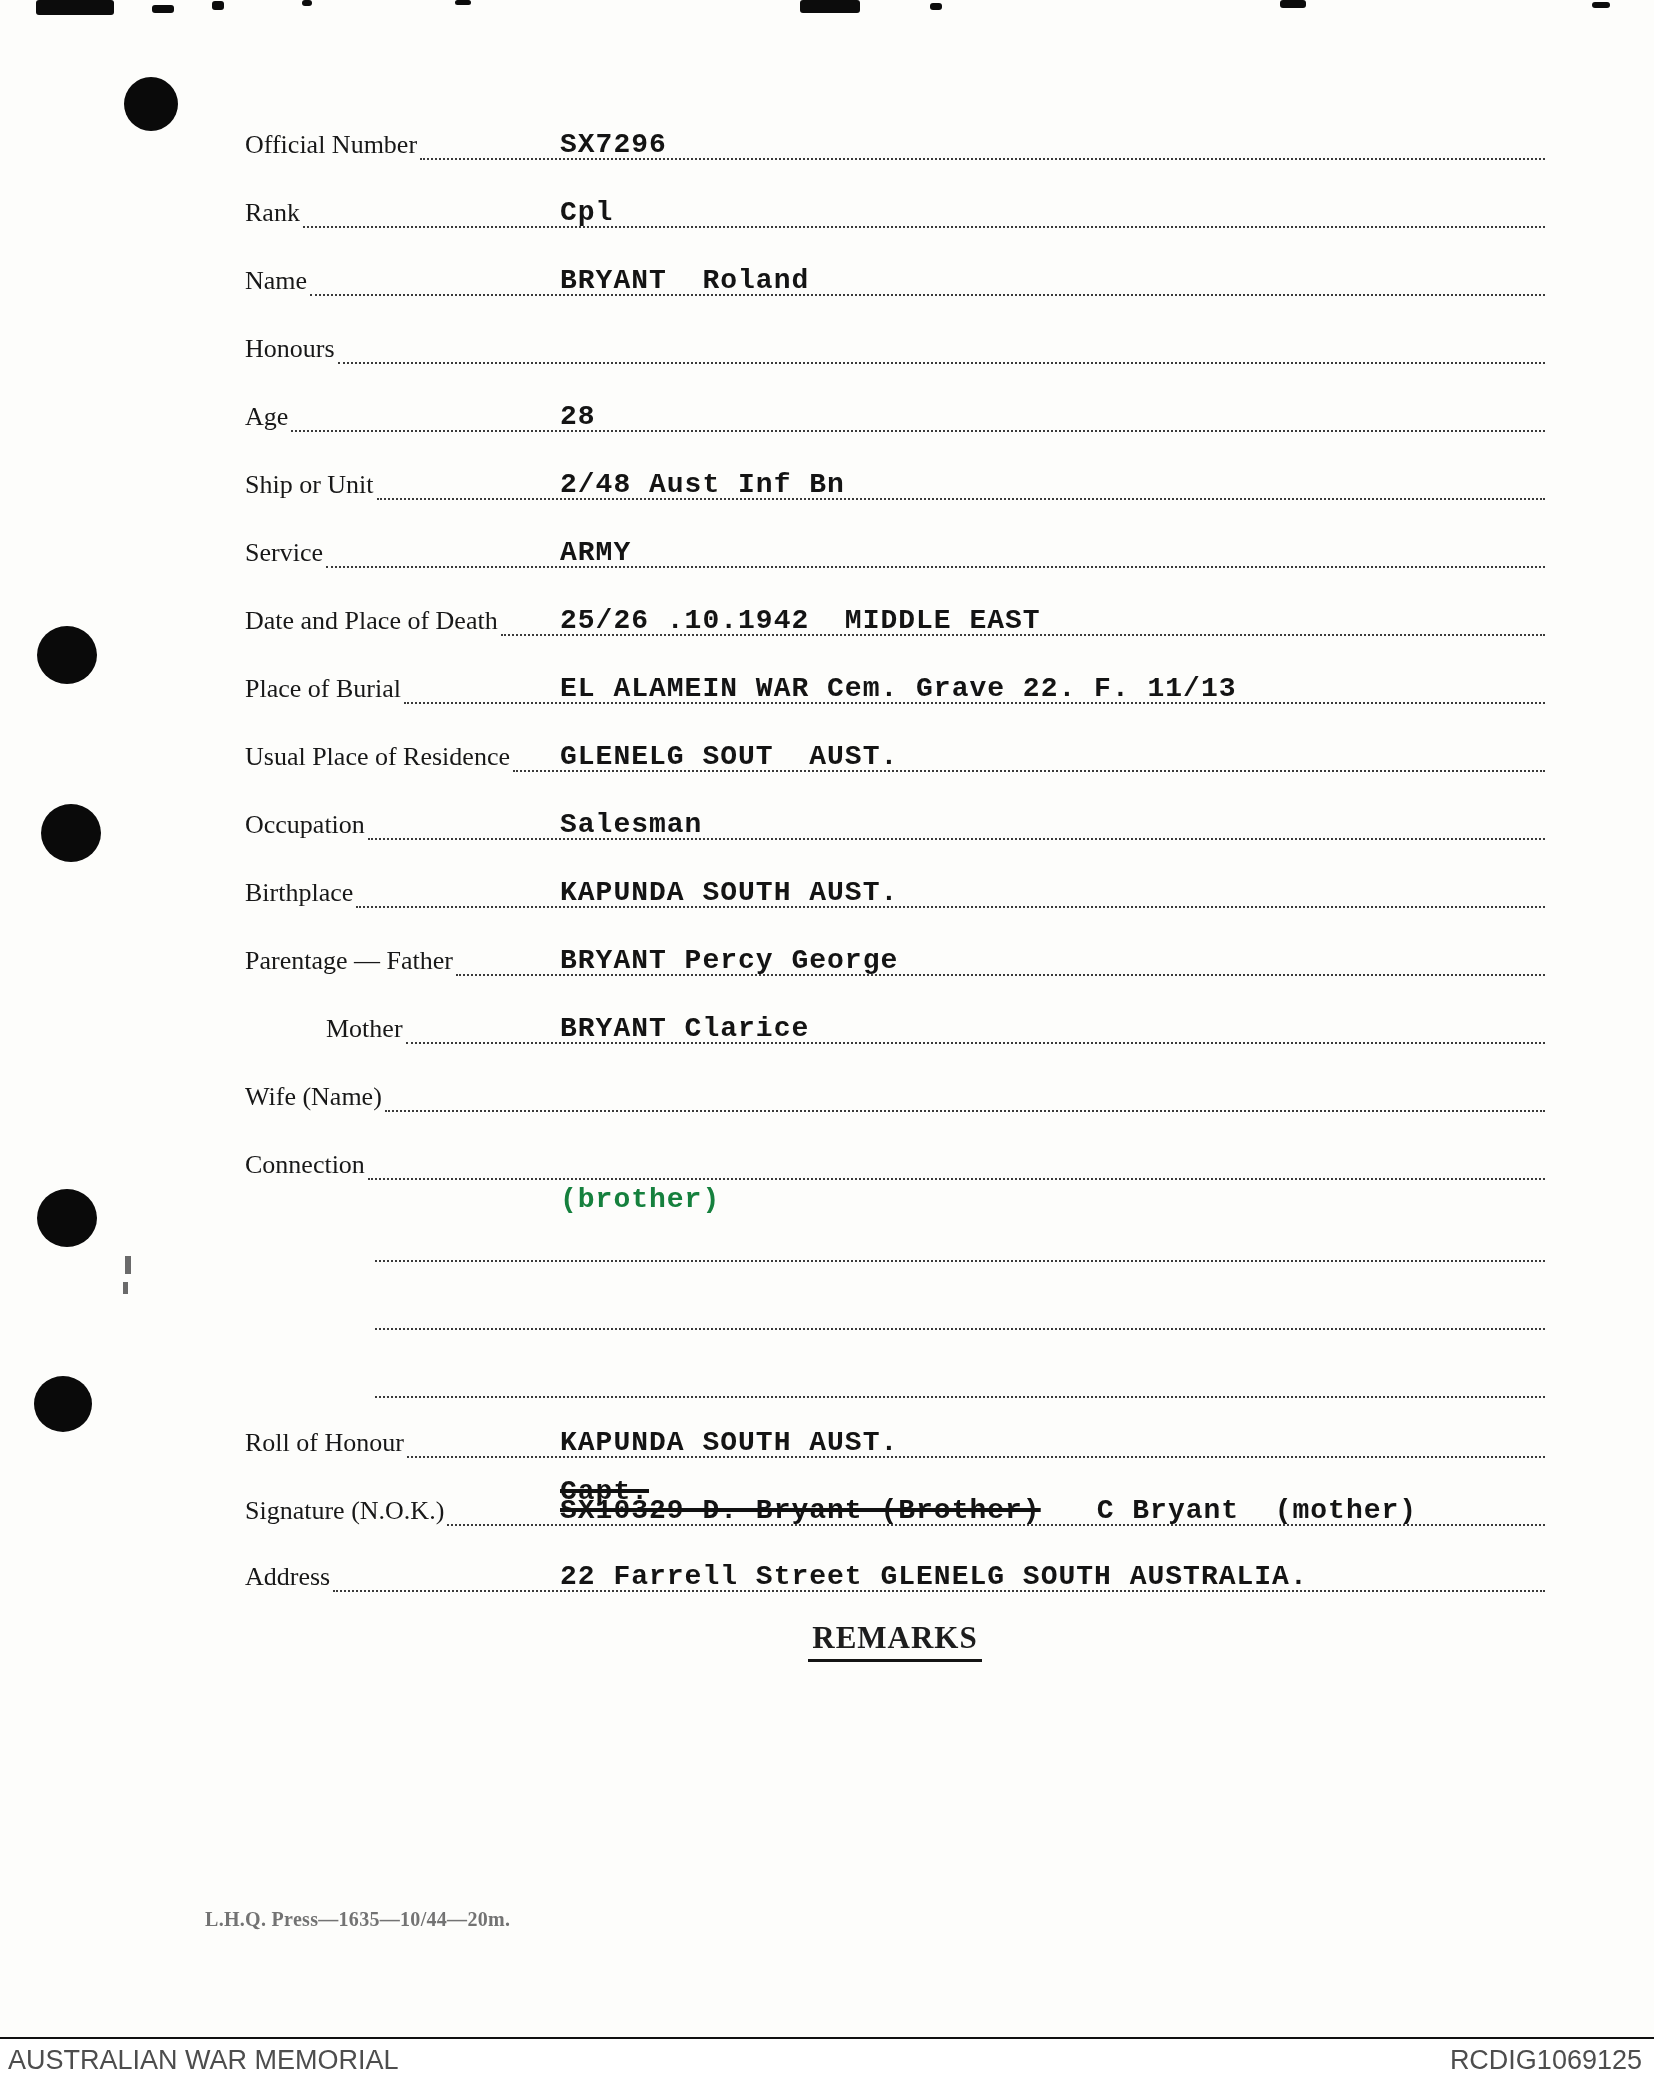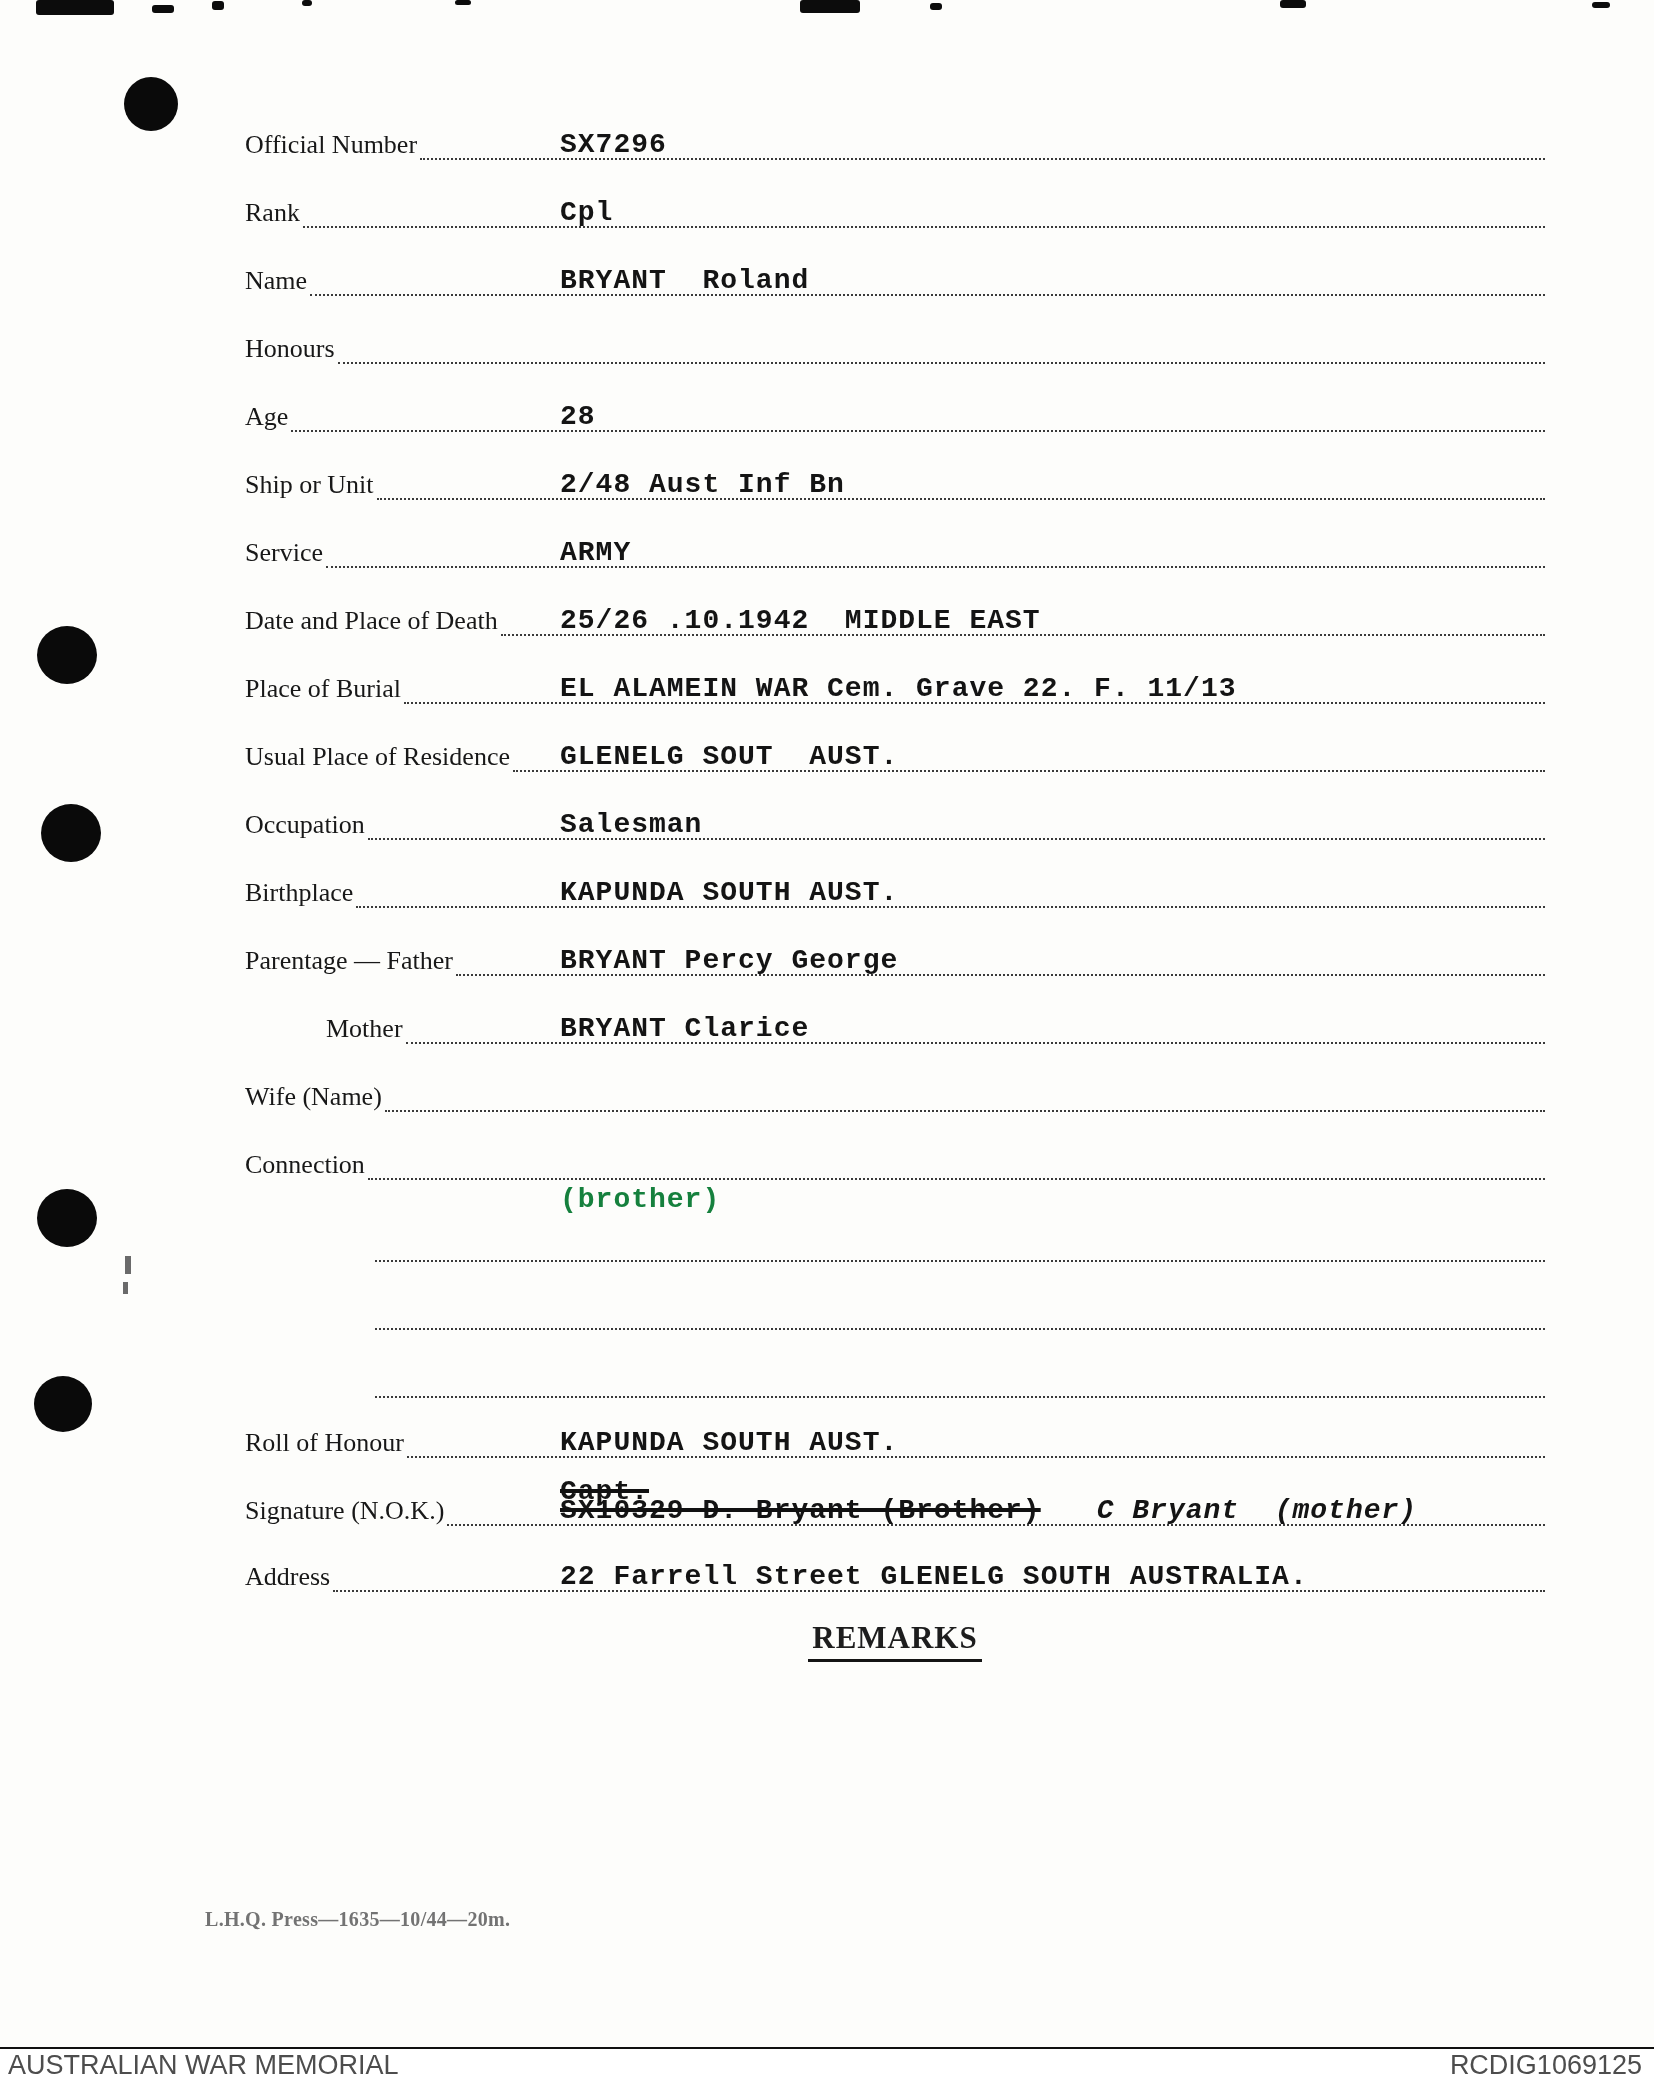--- a/index.html
+++ b/index.html
@@ -33,37 +33,37 @@
     font-weight:700; font-size:28px; letter-spacing:1px;
     color:#141414; white-space:pre; line-height:1;
   }
   .note {
     position:absolute; left:315px; bottom:-27px;
     font-family:"Liberation Mono","DejaVu Sans Mono",monospace;
     font-weight:700; font-size:28px; letter-spacing:1px; color:#15803d;
   }
   .below-line { bottom:-40px; }
   .struck { text-decoration:line-through; text-decoration-thickness:4px; text-decoration-color:#111; }
-  .after-struck { margin-left:56px;font-style:italic; }
+  .after-struck { margin-left:56px; }
 
   .remarks { margin-top:20px; text-align:center; }
   .remarks-text {
     display:inline-block; font-weight:700; font-size:31px; letter-spacing:1px;
     border-bottom:3px solid #141414; padding:0 4px 3px;
   }
 
   .printer-code {
     position:absolute; left:205px; top:1908px;
     font-weight:700; font-size:20px; letter-spacing:.3px; color:#737373;
   }
 
   .smudge { position:absolute; background:#6a6a6a; }
 
   .footer {
-    position:absolute; left:0; right:0; bottom:0; height:35px;
+    position:absolute; left:0; right:0; bottom:0; height:45px;
     background:#ffffff; border-top:2px solid #101010;
     display:flex; justify-content:space-between; align-items:center;
     padding:0 12px 0 8px;
     font-family:"Liberation Sans","DejaVu Sans",sans-serif;
     font-size:27px; color:#4d4d4d;margin-top:24px;
   }
 </style>
 </head>
 <body>
 

